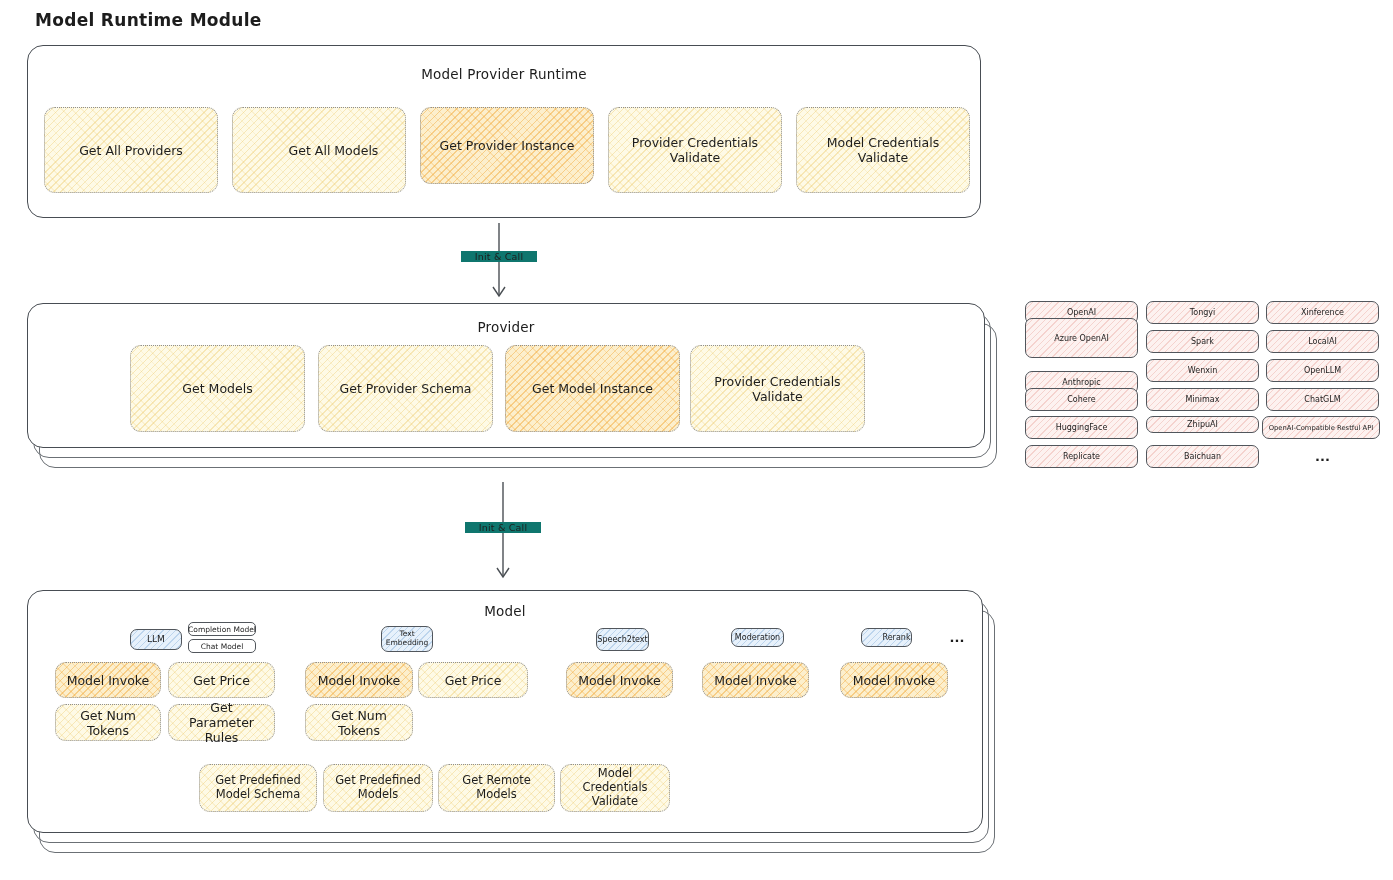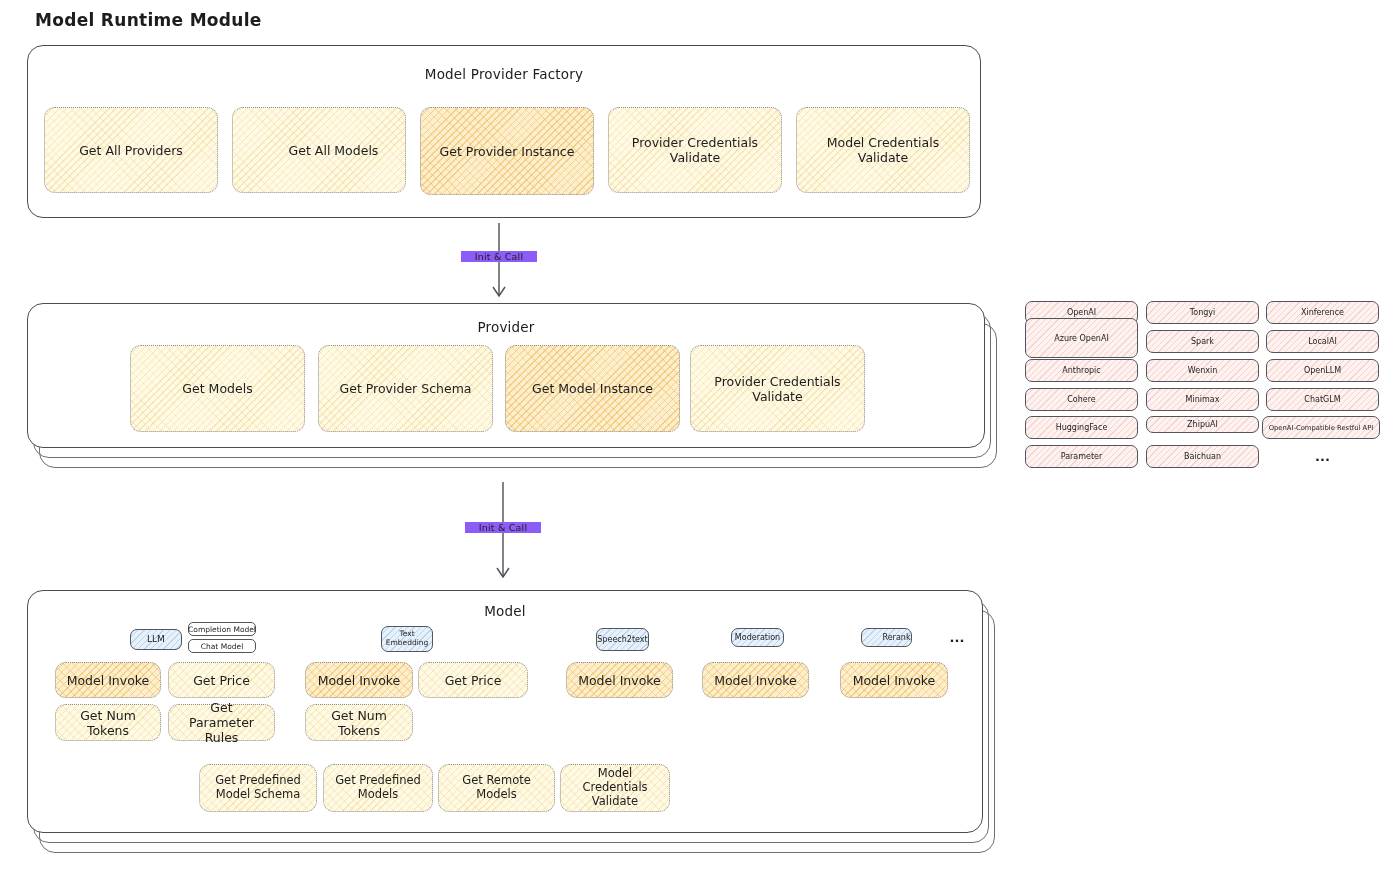--- a/index.html
+++ b/index.html
@@ -49,41 +49,41 @@
     background-color:#e7f1fb;
     background-image:repeating-linear-gradient(135deg, rgba(110,160,210,.35) 0 1px, transparent 1px 4.5px);
   }
   .subtab {
     position:absolute; display:flex; align-items:center; justify-content:center;
     border:1px solid #51565c; border-radius:5px; background:#ffffff;
     font-size:7.5px; white-space:nowrap; z-index:3;
   }
   .arrow-svg { position:absolute; z-index:2; }
   .arrow-label {
-    position:absolute; text-align:center; font-size:9.5px; background:#8b5cf6;
+    position:absolute; text-align:center; font-size:9.5px; background:#0f766e;
     z-index:4; letter-spacing:.2px;
   }
   .dots { position:absolute; display:flex; align-items:center; justify-content:center;
     font-size:13px; font-weight:600; z-index:3; }
   .small-font { font-size:6.8px; }
   .bottom-node { font-size:11.5px; }
 </style>
 </head>
 <body>
 
 <div class="canvas">
 
   <div class="page-title" style="left:35px; top:10px;">Model Runtime Module</div>
 
   <div class="container" style="left:27px; top:45px; width:954px; height:173px;"></div>
-  <div class="sec-title" style="left:27px; top:66px; width:954px;">Model Provider Factory</div>
+  <div class="sec-title" style="left:27px; top:66px; width:954px;">Model Provider Runtime</div>
 
   <div class="node fill-yellow" style="left:44px;  top:107px; width:174px; height:86px;">Get All Providers</div>
   <div class="node fill-yellow" style="left:232px; top:107px; width:174px; height:86px;padding-left:36px;">Get All Models</div>
-  <div class="node fill-orange" style="left:420px; top:107px; width:174px; height:88px;">Get Provider Instance</div>
+  <div class="node fill-orange" style="left:420px; top:107px; width:174px; height:77px;">Get Provider Instance</div>
   <div class="node fill-yellow" style="left:608px; top:107px; width:174px; height:86px;">Provider Credentials Validate</div>
   <div class="node fill-yellow" style="left:796px; top:107px; width:174px; height:86px;">Model Credentials Validate</div>
 
   <svg class="arrow-svg" style="left:489px; top:223px;" width="20" height="76" viewBox="0 0 20 76">
     <line x1="10" y1="0" x2="10" y2="73" stroke="#4a4f54" stroke-width="1.4"></line>
     <polyline points="4,64 10,73 16,64" fill="none" stroke="#4a4f54" stroke-width="1.4"></polyline>
   </svg>
   <div class="arrow-label" style="left:461px; top:251px; width:76px;">Init &amp; Call</div>
 
   <div class="echo" style="left:39px; top:323px; width:958px; height:145px;"></div>
@@ -91,24 +91,24 @@
   <div class="container" style="left:27px; top:303px; width:958px; height:145px;"></div>
   <div class="sec-title" style="left:27px; top:319px; width:958px;">Provider</div>
 
   <div class="node fill-yellow" style="left:130px; top:345px; width:175px; height:87px;">Get Models</div>
   <div class="node fill-yellow" style="left:318px; top:345px; width:175px; height:87px;">Get Provider Schema</div>
   <div class="node fill-orange" style="left:505px; top:345px; width:175px; height:87px;">Get Model Instance</div>
   <div class="node fill-yellow" style="left:690px; top:345px; width:175px; height:87px;">Provider Credentials Validate</div>
 
   <div class="pill" style="left:1025px; top:301px; width:113px; height:23px;">OpenAI</div>
   <div class="pill" style="left:1025px; top:318px; width:113px; height:40px;">Azure OpenAI</div>
-  <div class="pill" style="left:1025px; top:359px; width:113px; height:23px;">Anthropic</div>
+  <div class="pill" style="left:1025px; top:371px; width:113px; height:23px;">Anthropic</div>
   <div class="pill" style="left:1025px; top:388px; width:113px; height:23px;">Cohere</div>
   <div class="pill" style="left:1025px; top:416px; width:113px; height:23px;">HuggingFace</div>
-  <div class="pill" style="left:1025px; top:445px; width:113px; height:23px;">Parameter</div>
+  <div class="pill" style="left:1025px; top:445px; width:113px; height:23px;">Replicate</div>
 
   <div class="pill" style="left:1146px; top:301px; width:113px; height:23px;">Tongyi</div>
   <div class="pill" style="left:1146px; top:330px; width:113px; height:23px;">Spark</div>
   <div class="pill" style="left:1146px; top:359px; width:113px; height:23px;">Wenxin</div>
   <div class="pill" style="left:1146px; top:388px; width:113px; height:23px;">Minimax</div>
   <div class="pill" style="left:1146px; top:416px; width:113px; height:17px;">ZhipuAI</div>
   <div class="pill" style="left:1146px; top:445px; width:113px; height:23px;">Baichuan</div>
 
   <div class="pill" style="left:1266px; top:301px; width:113px; height:23px;">Xinference</div>
   <div class="pill" style="left:1266px; top:330px; width:113px; height:23px;">LocalAI</div>

